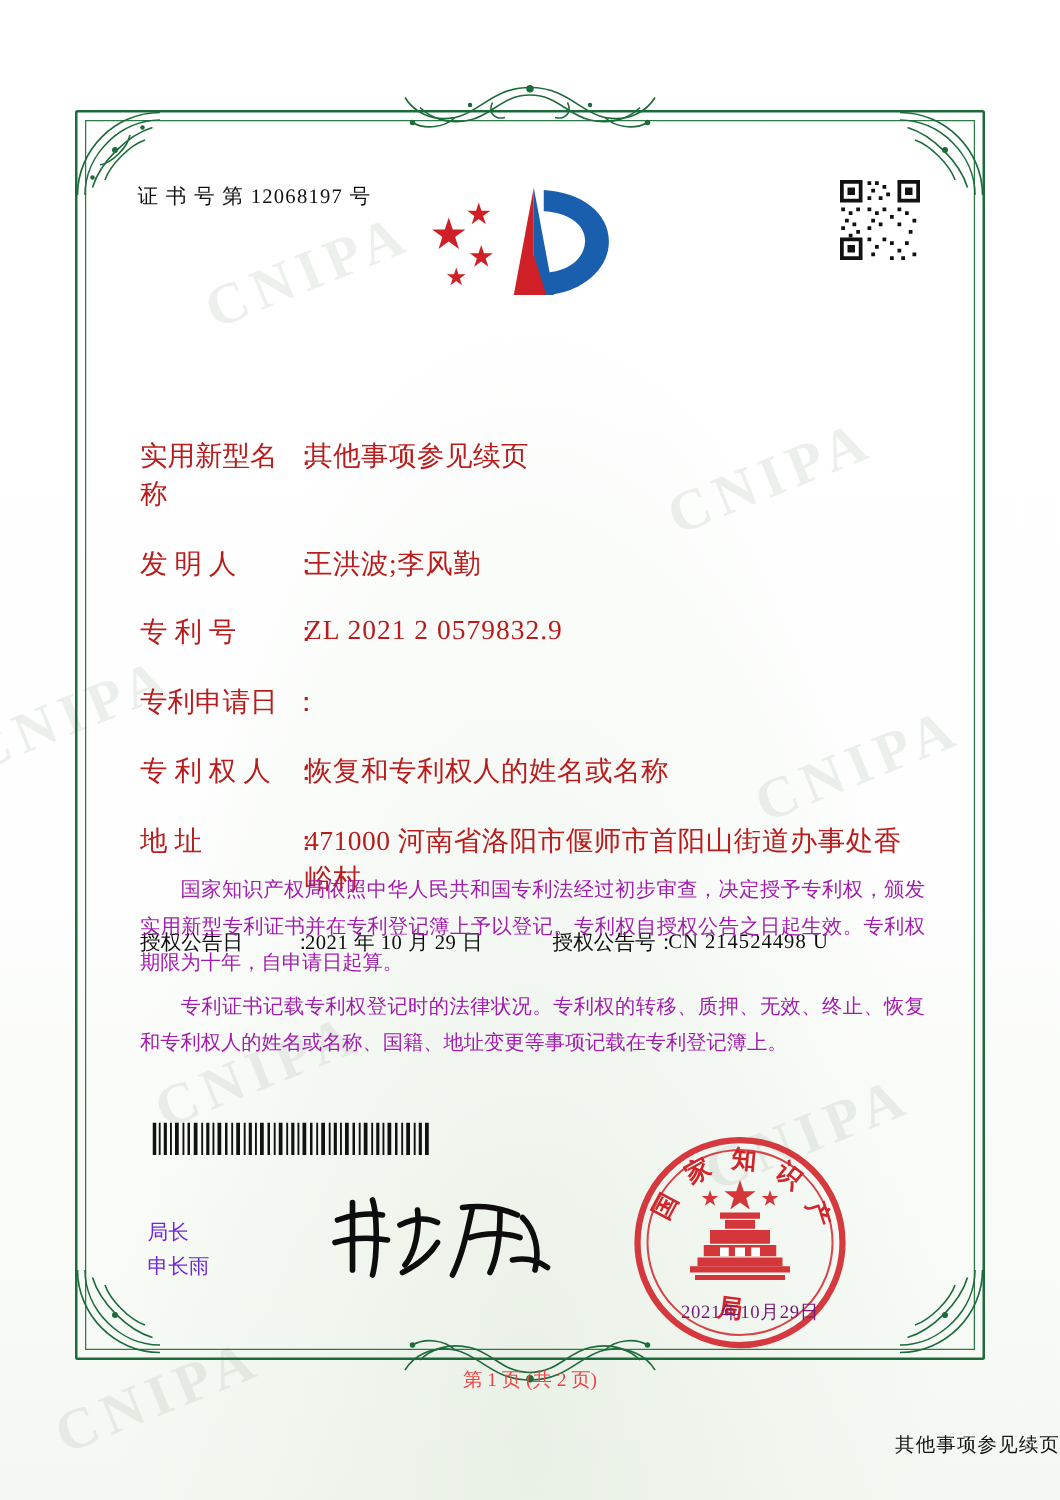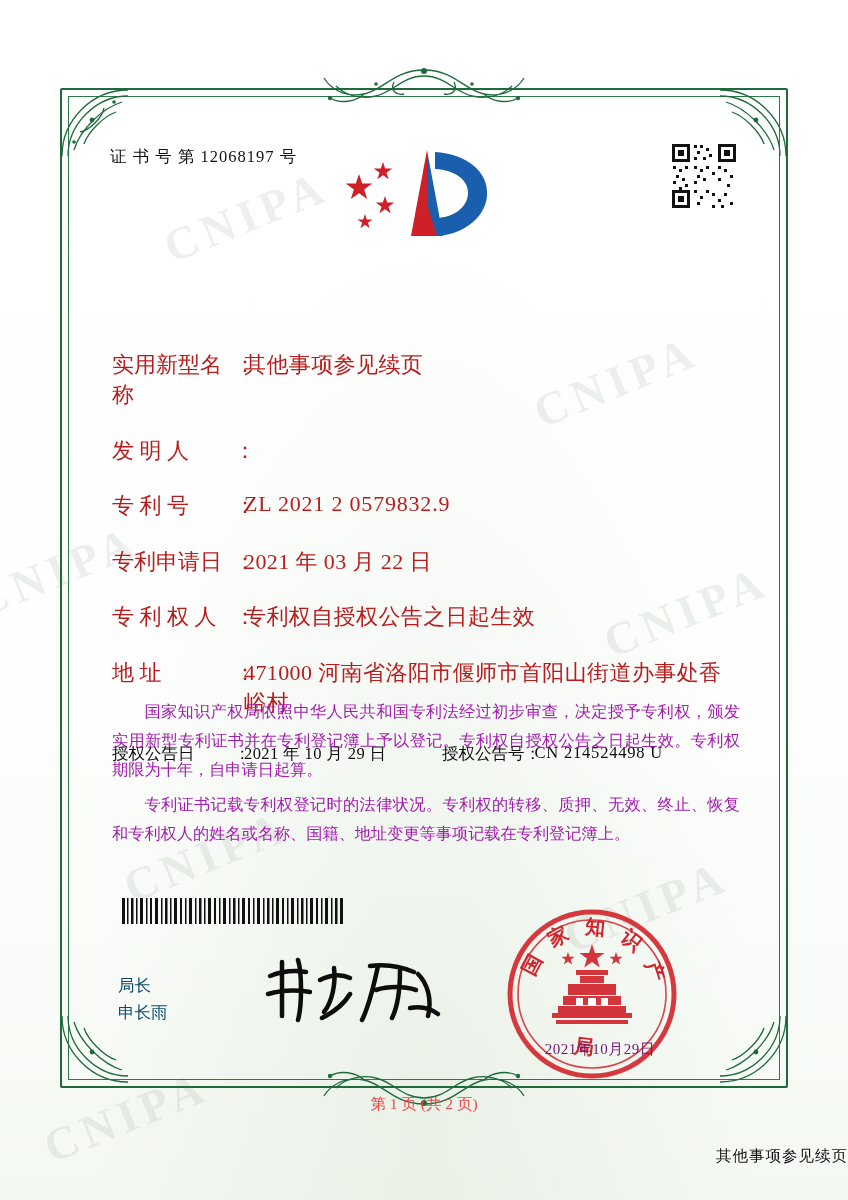--- a/index.html
+++ b/index.html
@@ -164,21 +164,21 @@
     left: 122px; top: 898px;
     width: 222px; height: 26px;
   }
 
   
   .sig-label {
     position: absolute;
     left: 118px; top: 972px;
     font-size: 16.5px;
     line-height: 27px;
-    color: #0c4a6e;
+    color: #6d28d9;
   }
   .sig-hand {
     position: absolute;
     left: 258px; top: 950px;
     width: 200px; height: 80px;
   }
 
   
   .seal {
     position: absolute;
@@ -405,35 +405,35 @@
 
   <div class="fields">
     <div class="field-row">
       <span class="f-label">实用新型名称</span>
       <span class="f-colon">：</span>
       <span class="f-value">其他事项参见续页</span>
     </div>
     <div class="field-row">
       <span class="f-label">发    明    人</span>
       <span class="f-colon">：</span>
+      <span class="f-value">王洪波;李风勤</span>
     </div>
     <div class="field-row">
       <span class="f-label">专    利    号</span>
       <span class="f-colon">：</span>
       <span class="f-value mono">ZL 2021 2 0579832.9</span>
     </div>
     <div class="field-row">
       <span class="f-label">专利申请日</span>
       <span class="f-colon">：</span>
-      <span class="f-value">2021 年 03 月 22 日</span>
     </div>
     <div class="field-row">
       <span class="f-label">专 利 权 人</span>
       <span class="f-colon">：</span>
-      <span class="f-value">专利权自授权公告之日起生效</span>
+      <span class="f-value">恢复和专利权人的姓名或名称</span>
     </div>
     <div class="field-row">
       <span class="f-label">地        址</span>
       <span class="f-colon">：</span>
       <span class="f-value">471000 河南省洛阳市偃师市首阳山街道办事处香峪村</span>
     </div>
 
     <div class="row-dual">
       <span class="dual-left">
         <span class="f-label">授权公告日</span>

